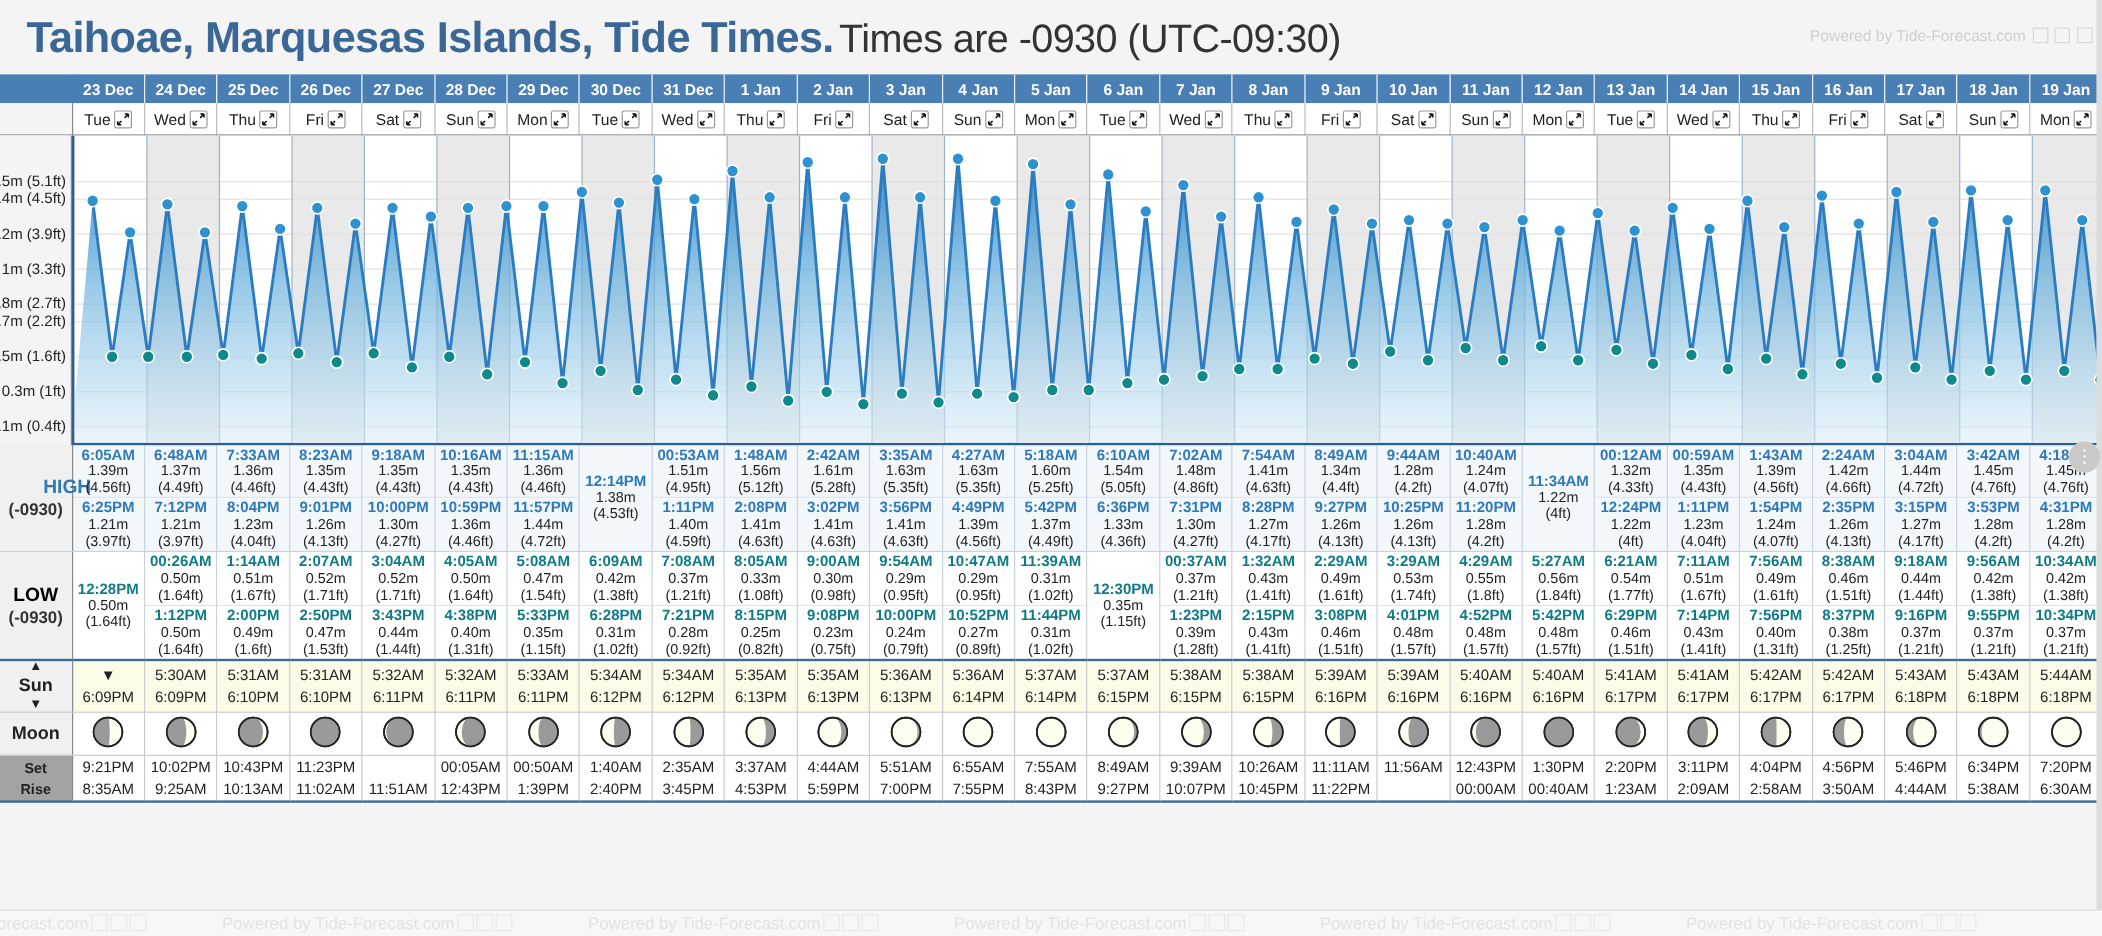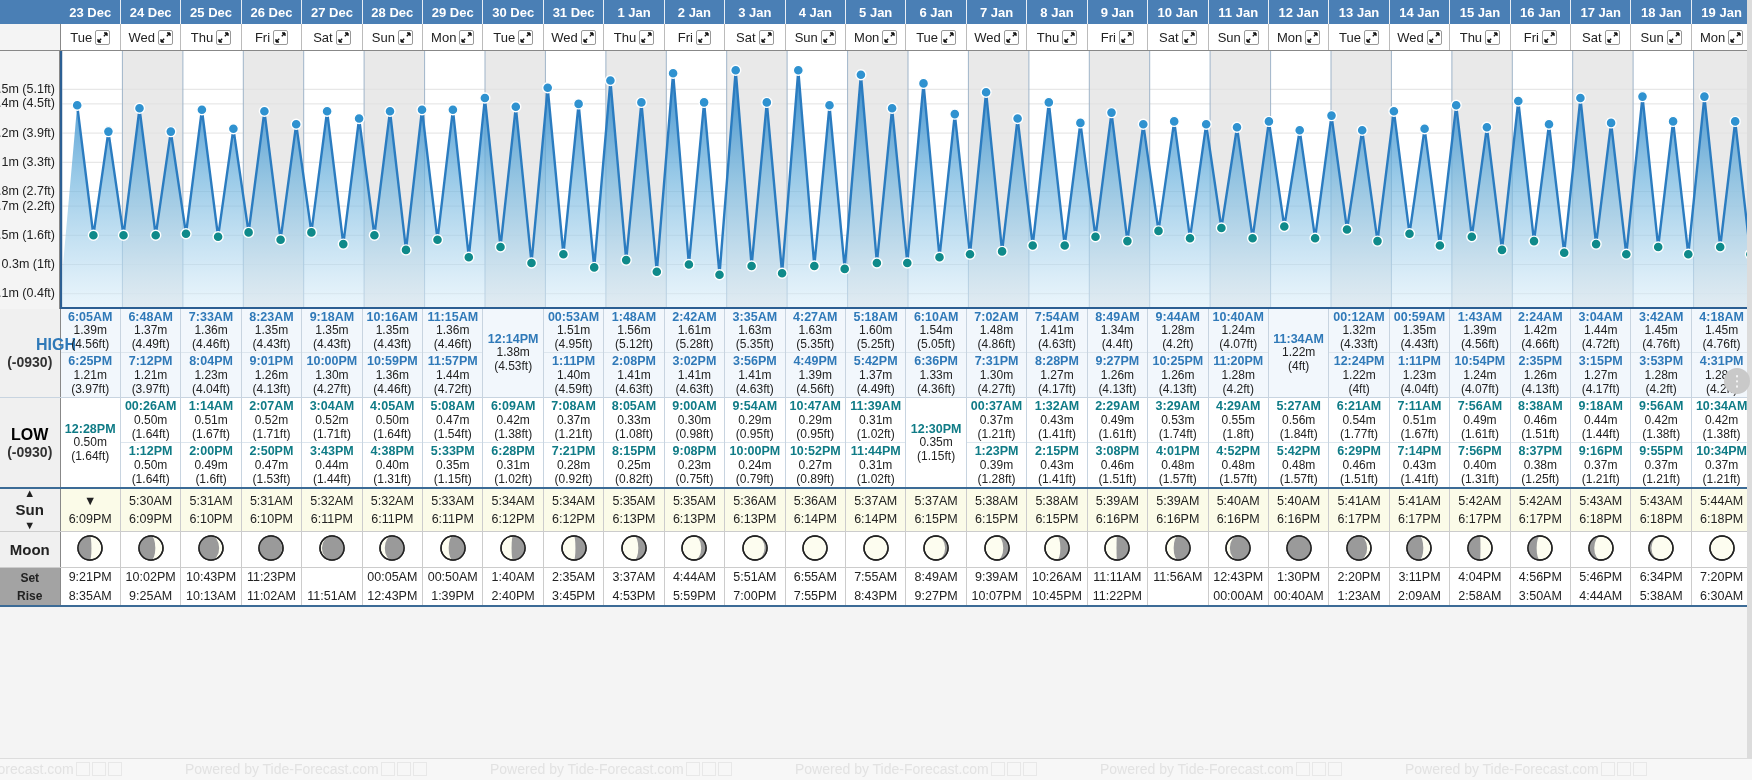--- a/index.html
+++ b/index.html
@@ -92,20 +92,30 @@
   .scrollknob { position:absolute; right:2px; top:368px; width:26px; height:26px;
                 border-radius:50%; background:#c9c9c9; color:#fff; font-size:15px;
                 text-align:center; line-height:26px; }
   .rail { position:absolute; right:0; top:0; width:5px; height:780px; background:#dcdcdc; }
 </style>
 </head>
 <body>
 
 <div id="root">
 
+  <div class="titlebar">
+    <span class="title-main">Taihoae, Marquesas Islands, Tide Times.</span>
+    <span class="title-sub">Times are -0930 (UTC-09:30)</span>
+    <span class="tl-wm">
+      <span>Powered by Tide-Forecast.com</span>
+      <span class="sq"></span>
+      <span class="sq"></span>
+      <span class="sq"></span>
+    </span>
+  </div>
 
   <table class="grid">
     <colgroup>
         <col style="width: 60px;">
         <col style="width: 60.4286px;">
         <col style="width: 60.4286px;">
         <col style="width: 60.4286px;">
         <col style="width: 60.4286px;">
         <col style="width: 60.4286px;">
         <col style="width: 60.4286px;">
@@ -773,21 +783,21 @@
               <div class="f">(4.04ft)</div>
             </div>
           </td>
           <td>
             <div class="ev">
               <div class="t">1:43AM</div>
               <div class="m">1.39m</div>
               <div class="f">(4.56ft)</div>
             </div>
             <div class="ev">
-              <div class="t">10:54PM</div>
+              <div class="t">1:54PM</div>
               <div class="m">1.24m</div>
               <div class="f">(4.07ft)</div>
             </div>
           </td>
           <td>
             <div class="ev">
               <div class="t">2:24AM</div>
               <div class="m">1.42m</div>
               <div class="f">(4.66ft)</div>
             </div>

